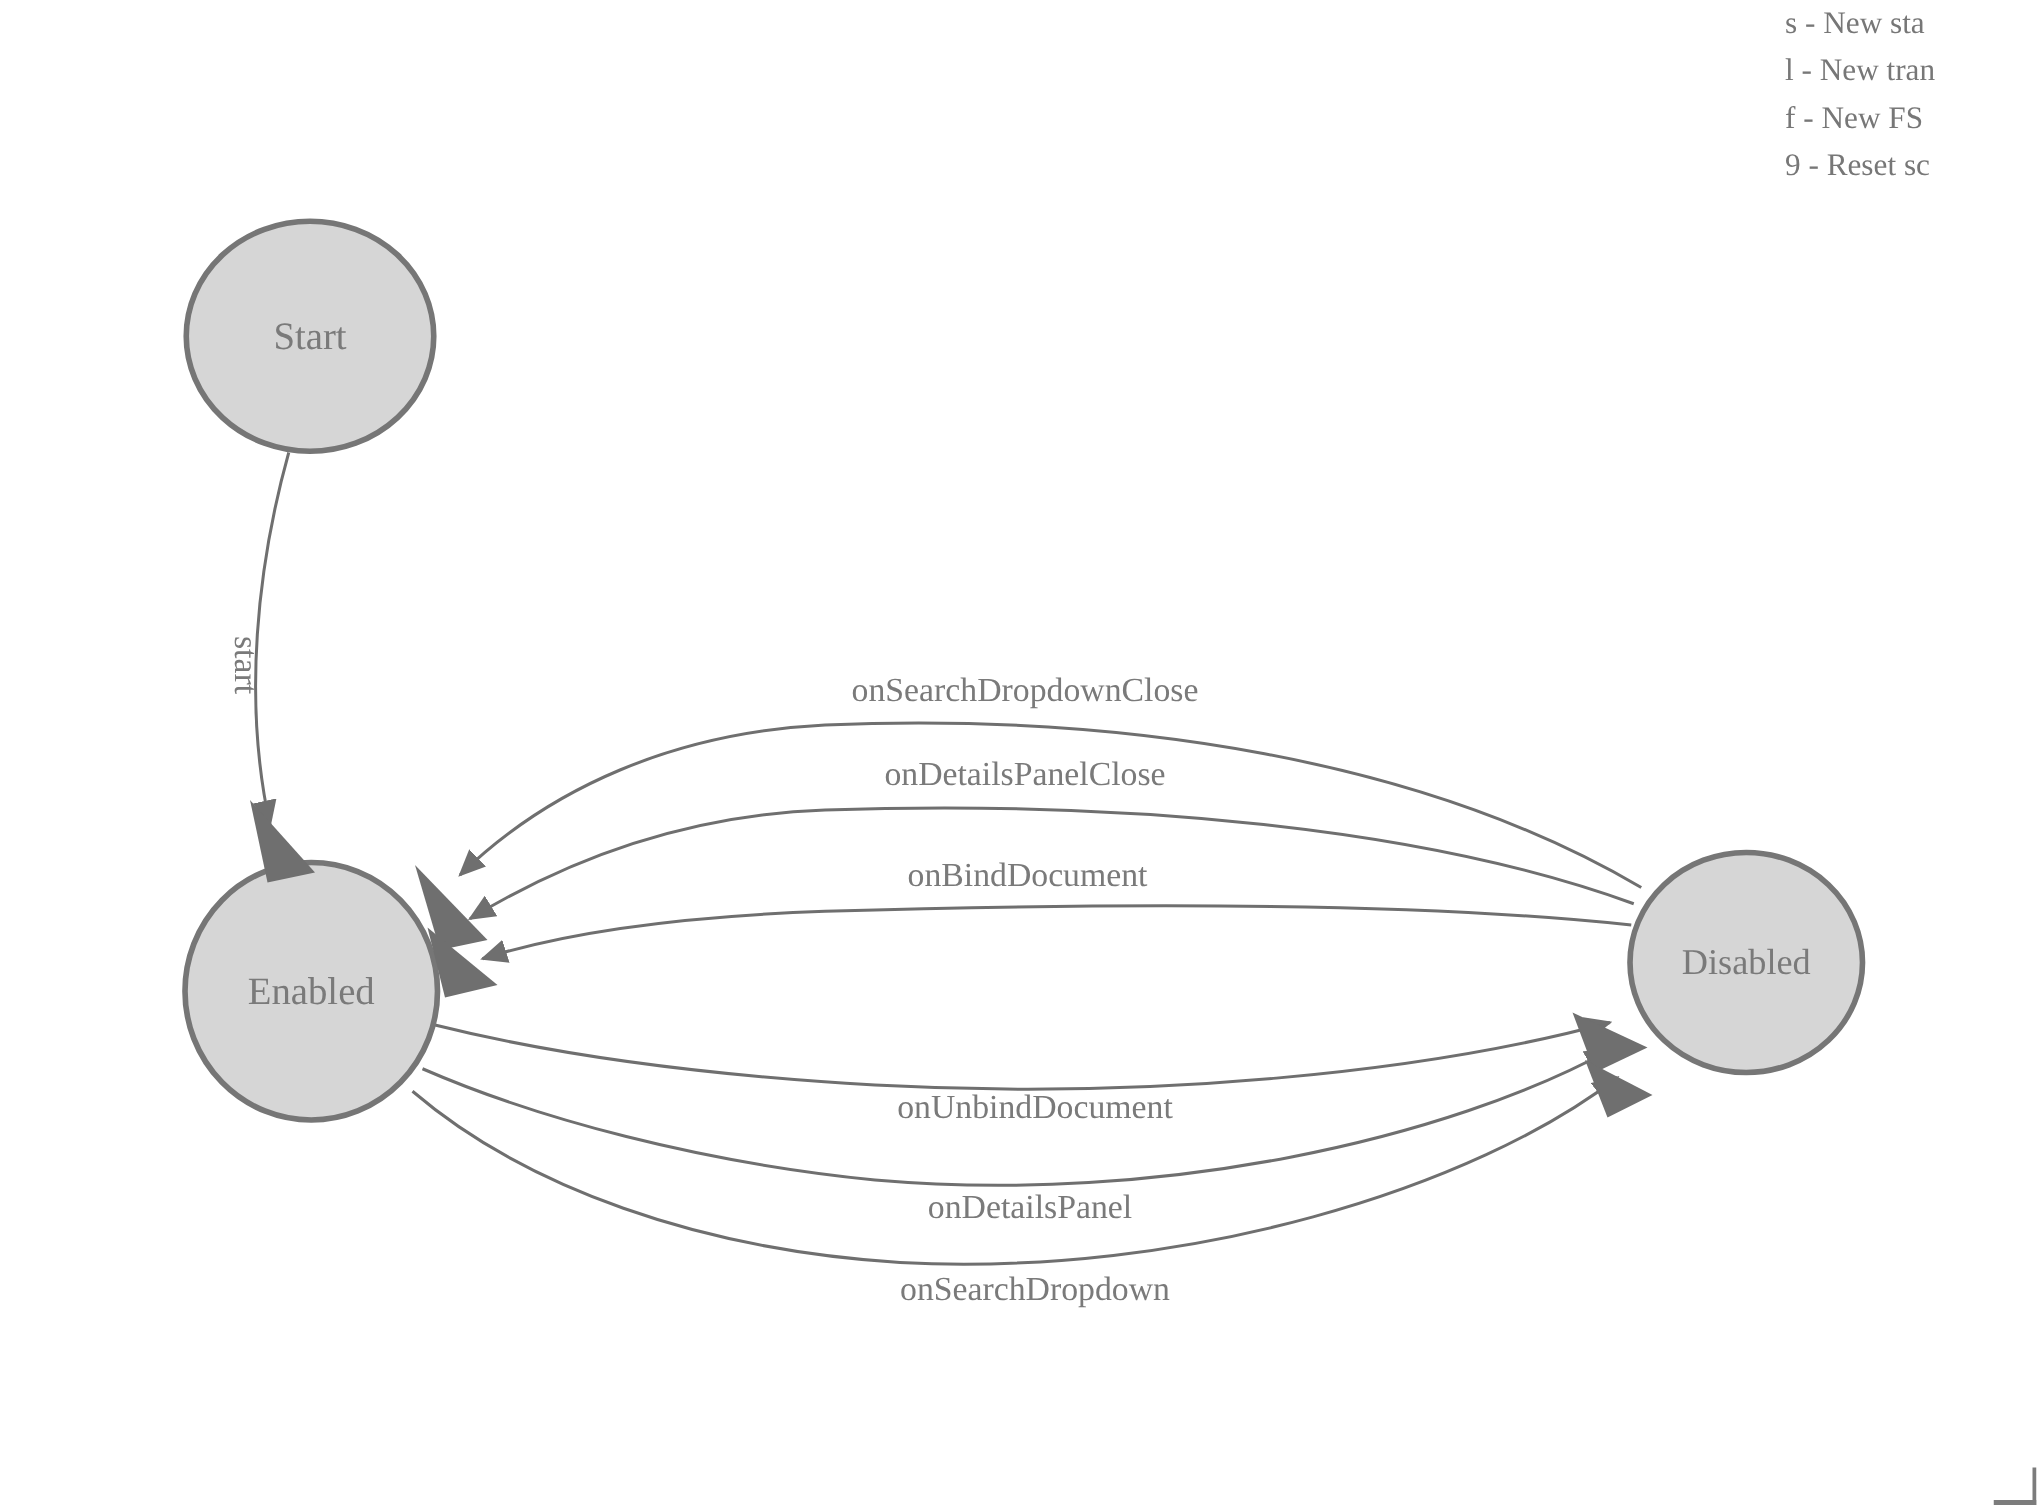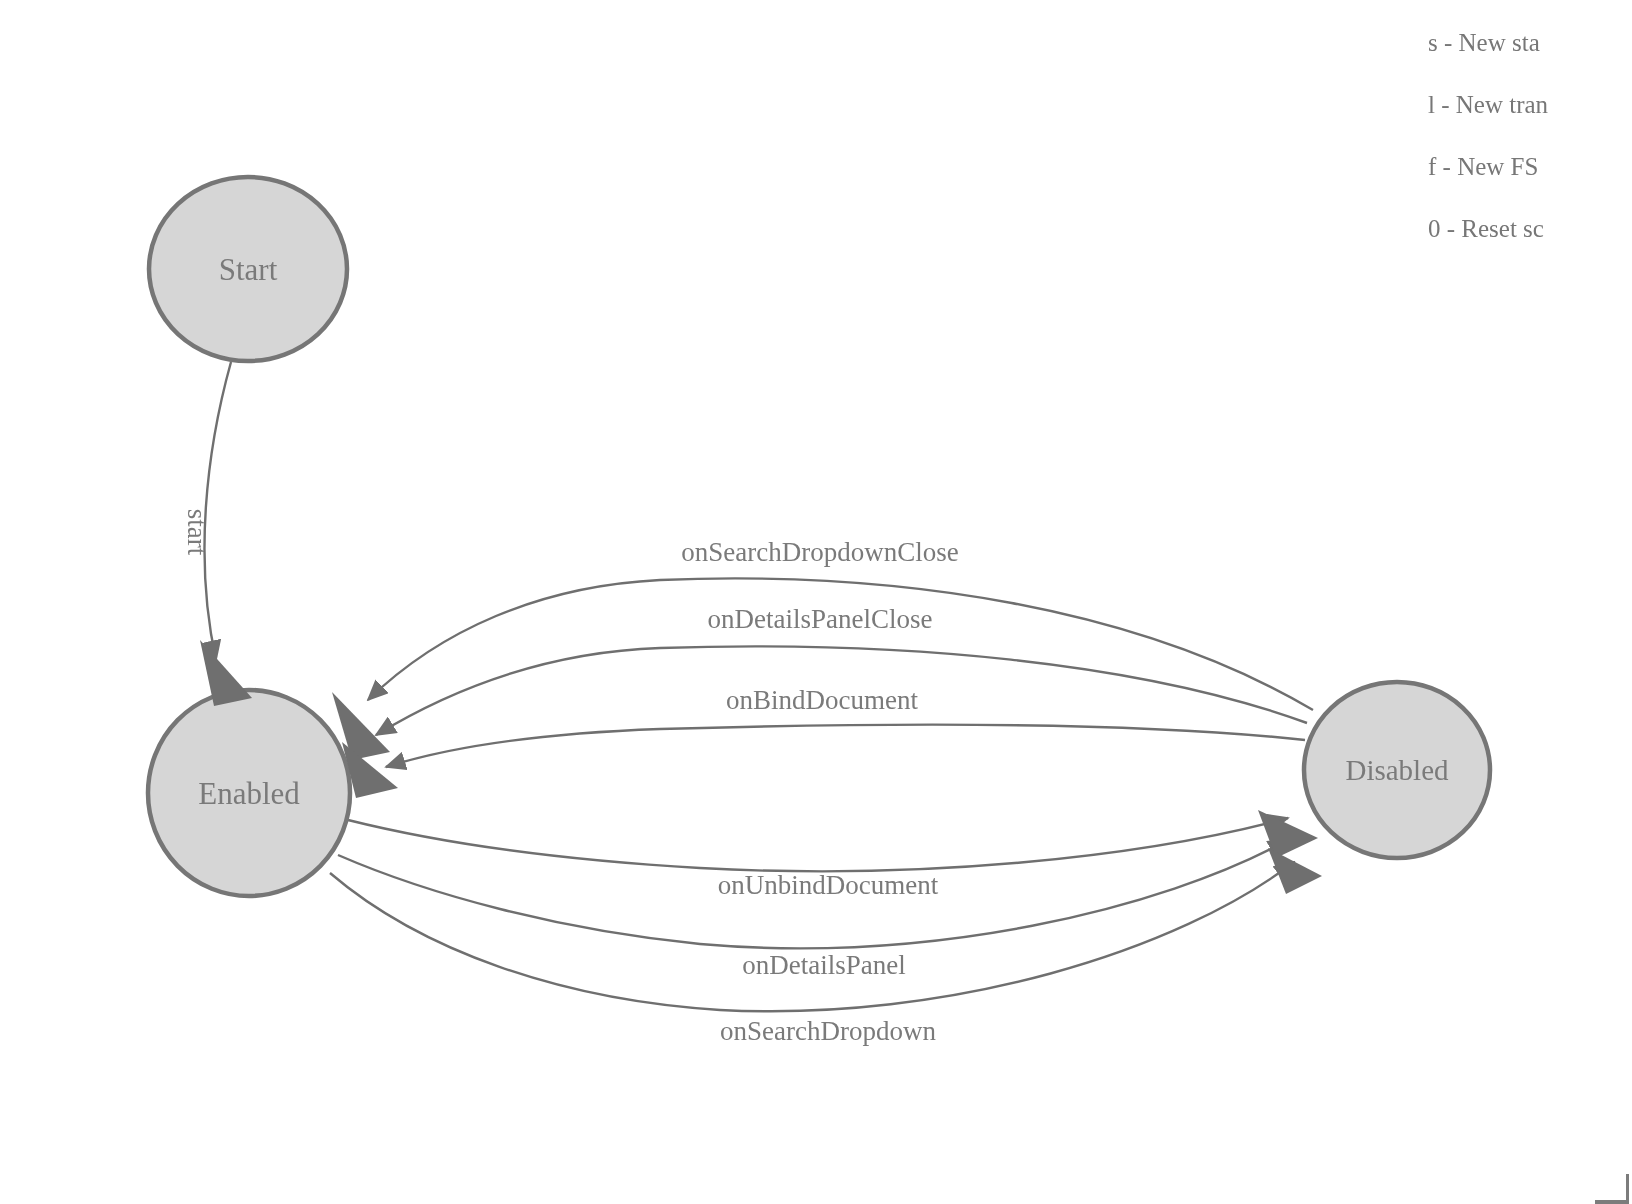--- a/index.html
+++ b/index.html
@@ -28,21 +28,20 @@
     overflow: hidden;
     white-space: nowrap;
     pointer-events: none;
   }
   .help-line {
     font-family: "Liberation Serif", "DejaVu Serif", serif;
     font-size: 25px;
     line-height: 38px;
     color: #777777;
     white-space: nowrap;
-    margin-top: 24px;
   }
   .node-label {
     font-family: "Liberation Serif", "DejaVu Serif", serif;
     fill: #7a7a7a;
   }
   .edge-label {
     font-family: "Liberation Serif", "DejaVu Serif", serif;
     fill: #7a7a7a;
     font-size: 27px;
   }
@@ -158,19 +157,19 @@
     <path d="M 1258 810 L 1318 838 L 1276 858 Z" fill="#6f6f6f"></path>
     <path d="M 1268 848 L 1322 876 L 1286 894 Z" fill="#6f6f6f"></path>
   </g>
 
 </svg>
 
 <div class="help-overlay">
   <div class="help-line">s - New sta</div>
   <div class="help-line">l - New tran</div>
   <div class="help-line">f - New FS</div>
-  <div class="help-line">0 - Reset sc</div>
+  <div class="help-line">9 - Reset sc</div>
 </div>
 
 <div class="resize-corner">
   <div class="rc-v"></div>
   <div class="rc-h"></div>
 </div>
 
 </body></html>

